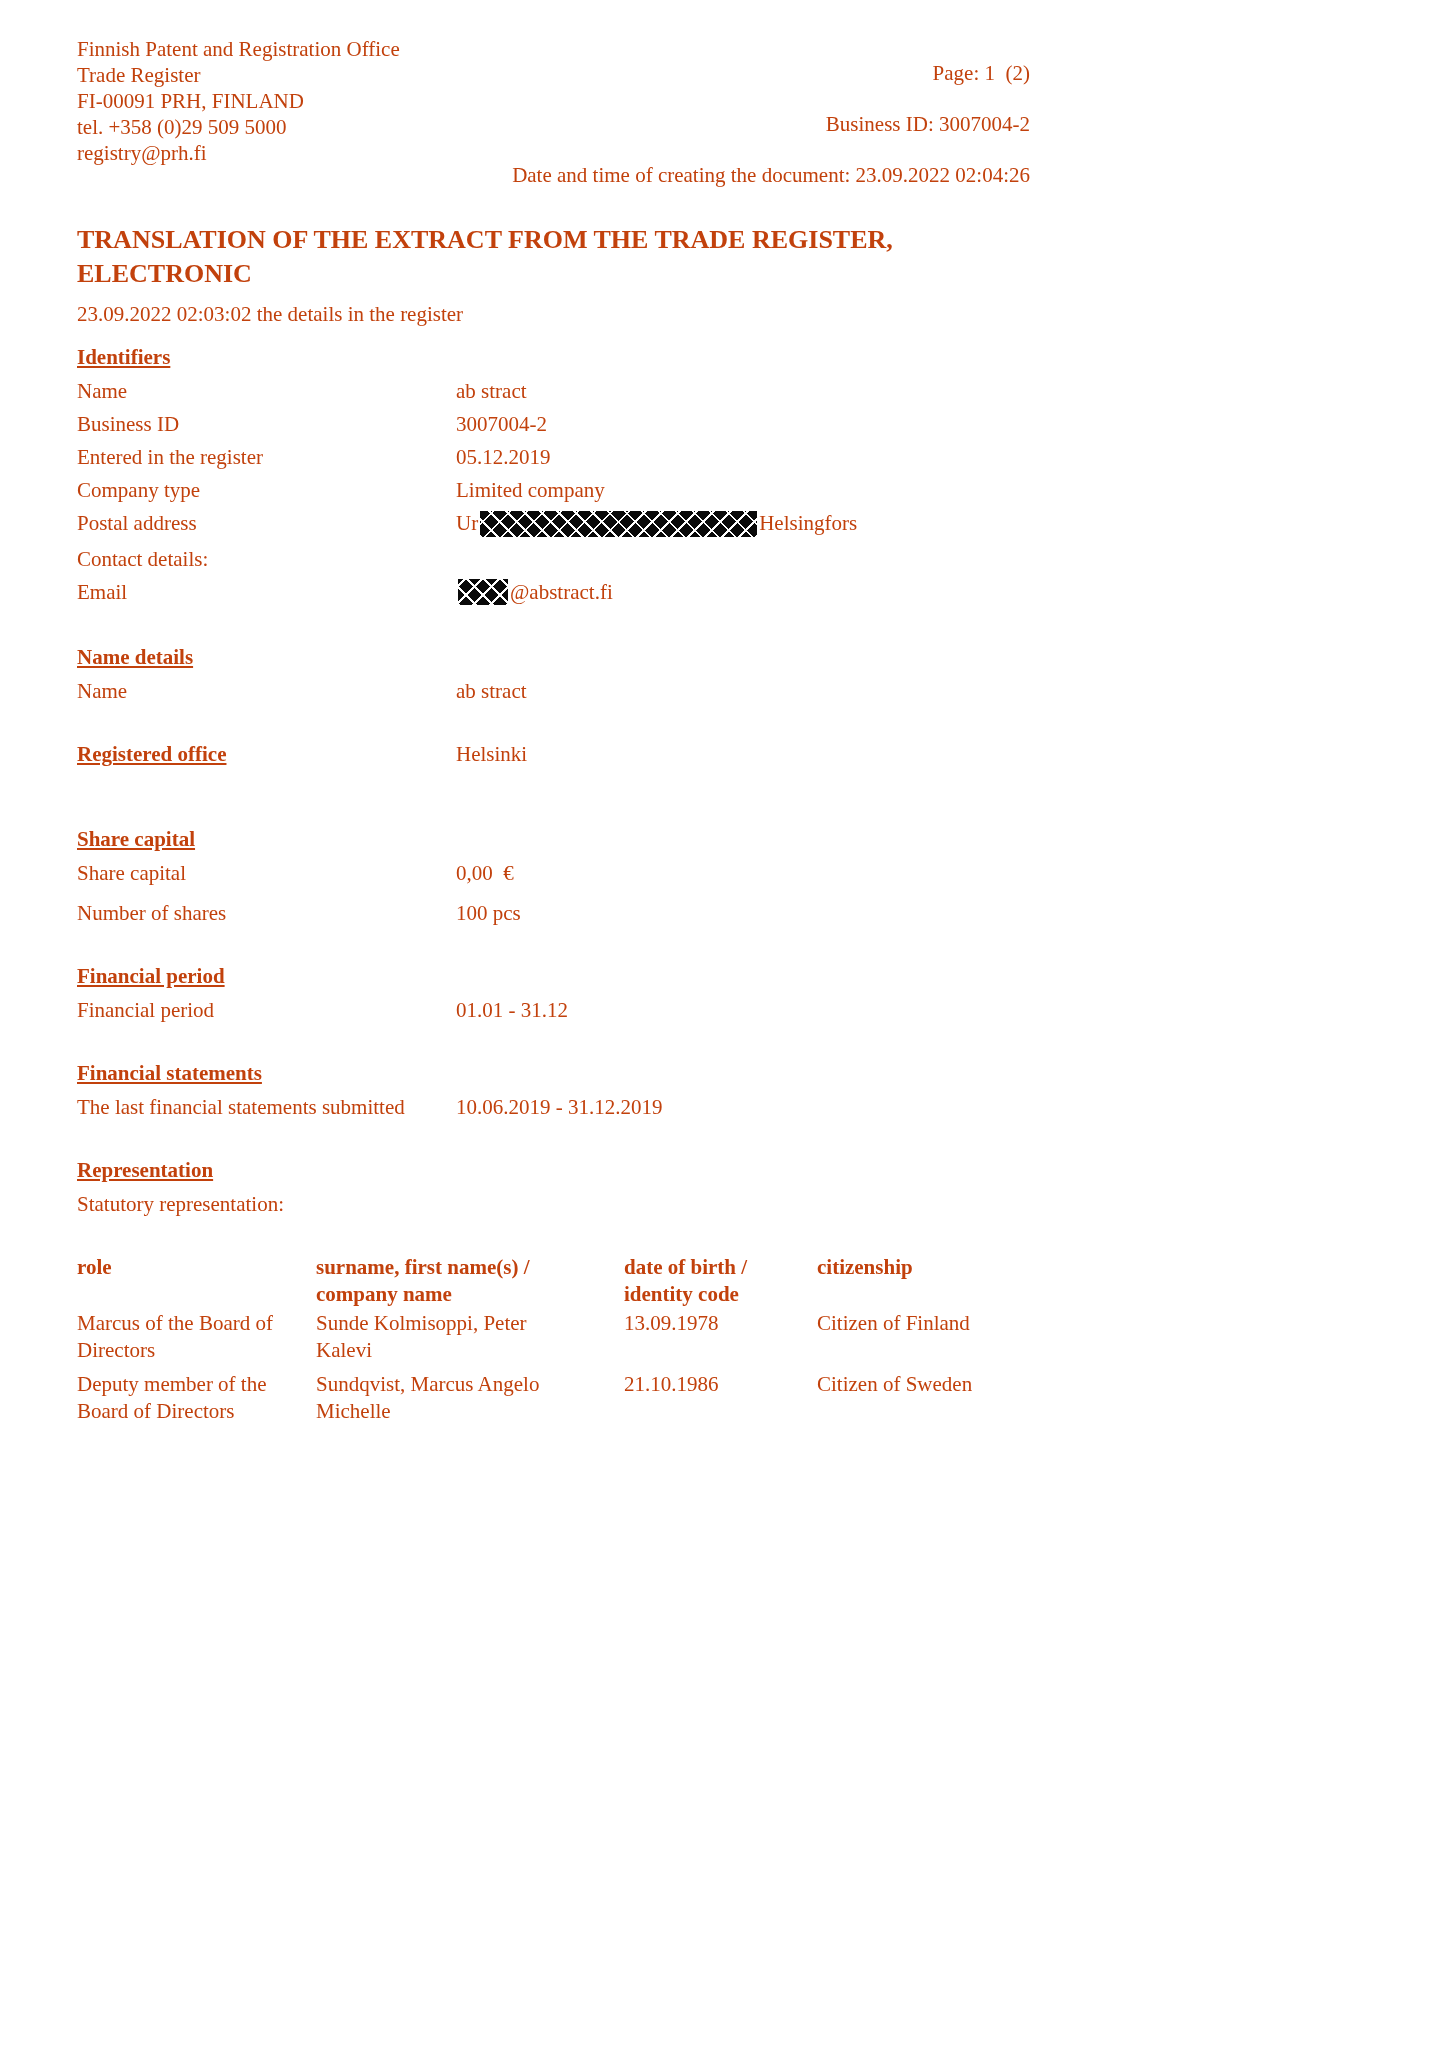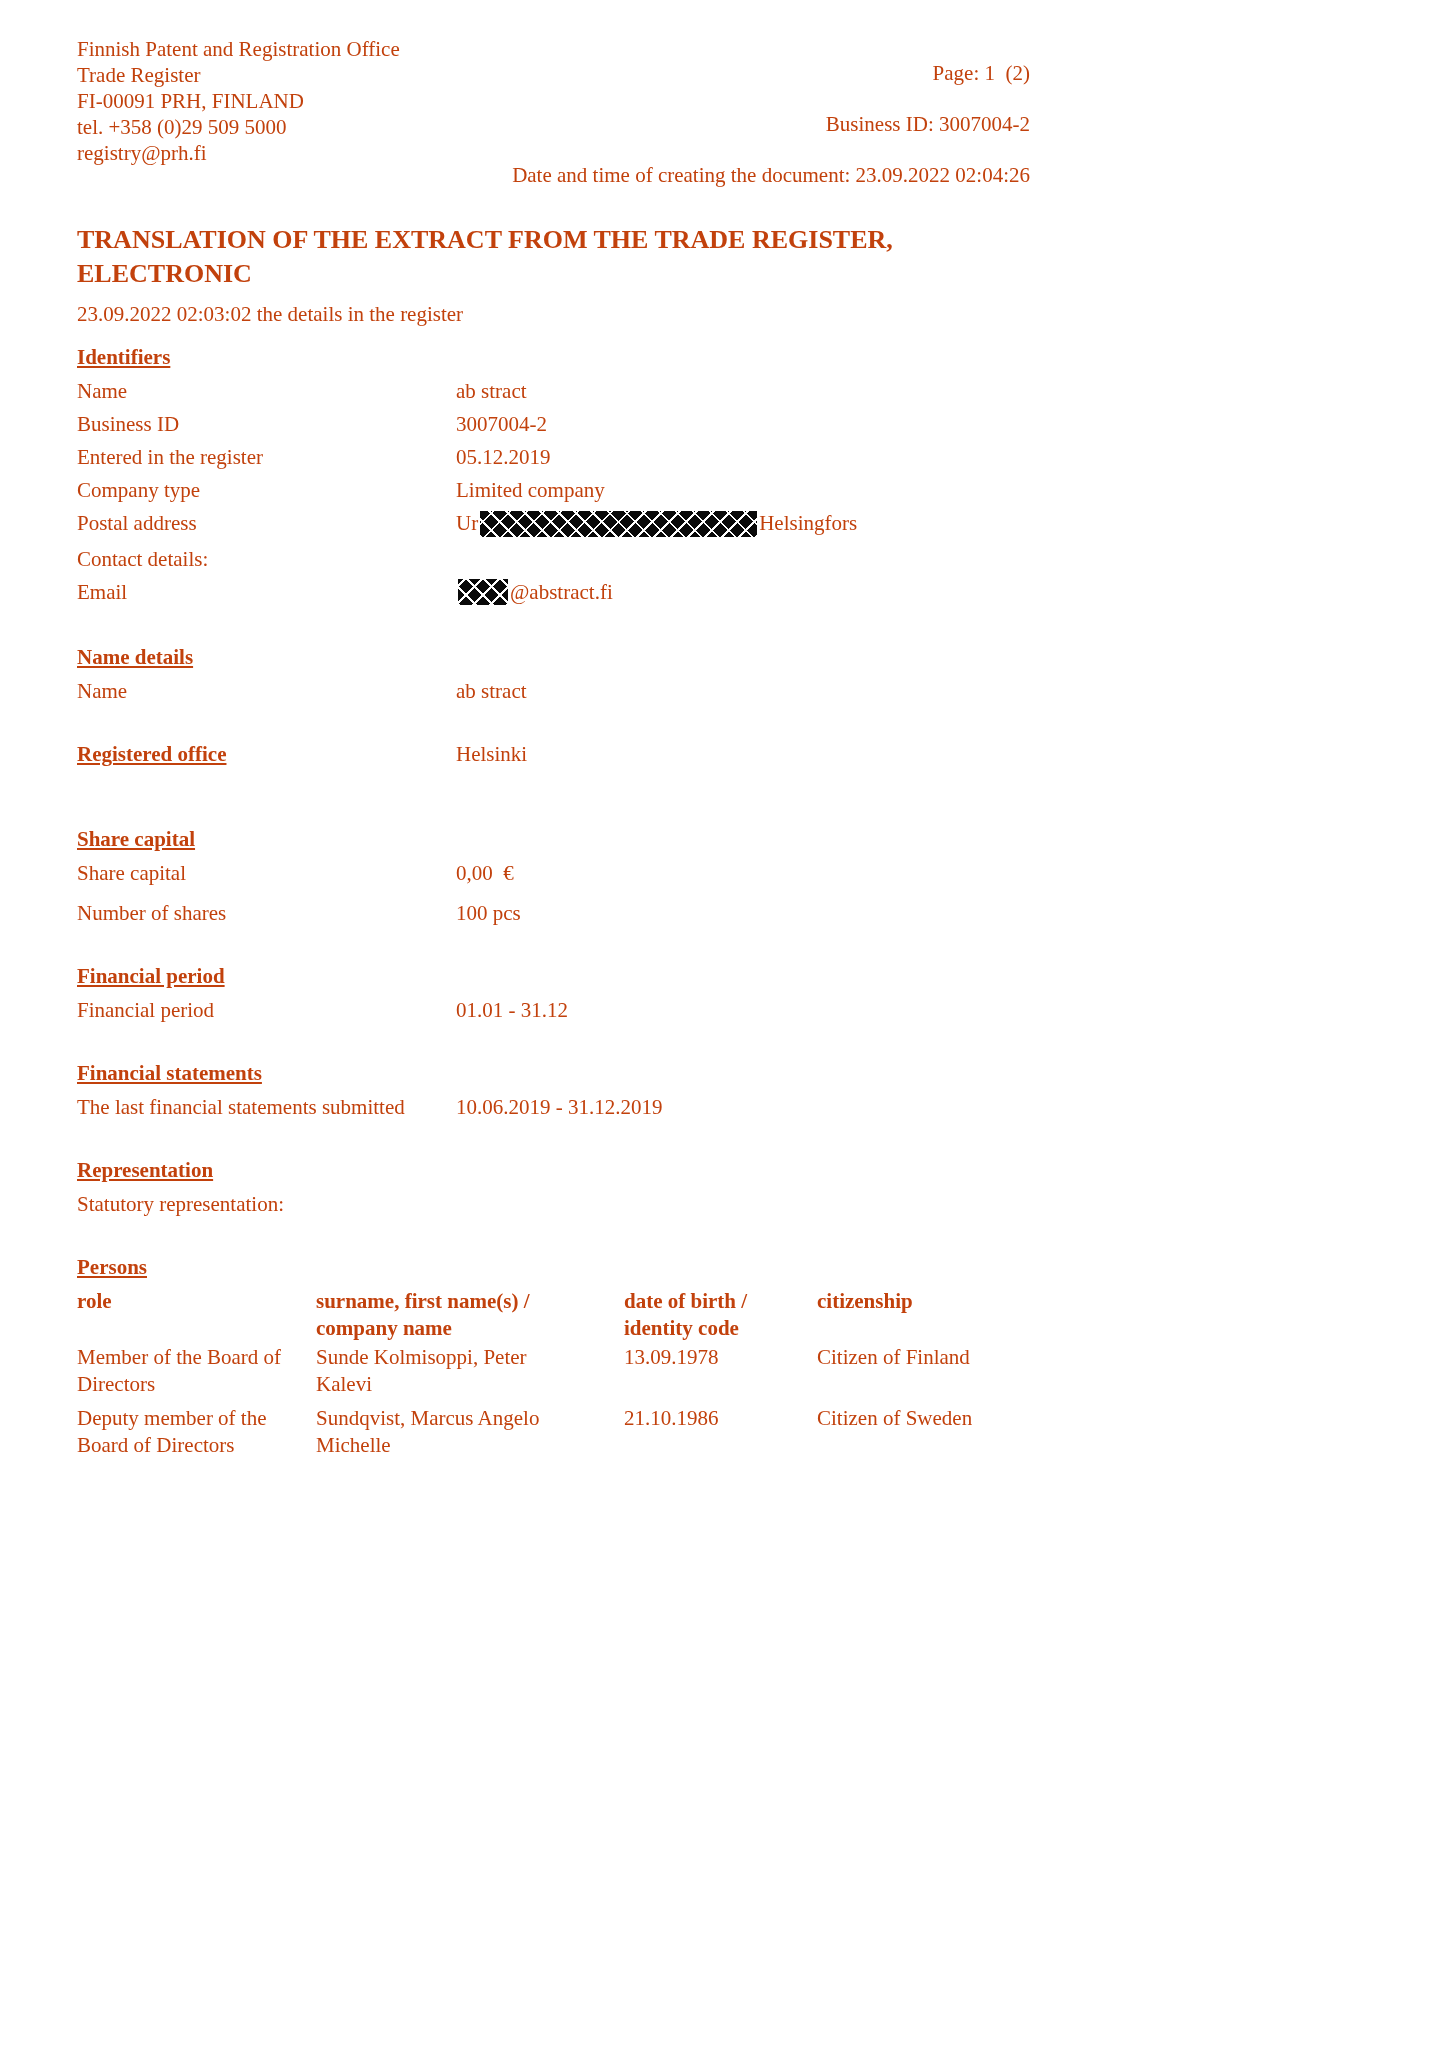--- a/index.html
+++ b/index.html
@@ -159,30 +159,29 @@
       <div class="value">10.06.2019 - 31.12.2019</div>
     </div>
   </div>
 
   <div class="section">
     <div class="heading">Representation</div>
     <div class="text-line">Statutory representation:</div>
   </div>
 
   <div class="section">
-    <div class="heading">Persons</div>
     <div class="ptable">
       <div class="prow phead">
         <div class="pcol-role">role</div>
         <div class="pcol-name">surname, first name(s) / company name</div>
         <div class="pcol-dob">date of birth / identity code</div>
         <div class="pcol-cit">citizenship</div>
       </div>
       <div class="prow">
-        <div class="pcol-role">Member of the Board of Directors</div>
+        <div class="pcol-role">Marcus of the Board of Directors</div>
         <div class="pcol-name">Sunde Kolmisoppi, Peter Kalevi</div>
         <div class="pcol-dob">13.09.1978</div>
         <div class="pcol-cit">Citizen of Finland</div>
       </div>
       <div class="prow">
         <div class="pcol-role">Deputy member of the Board of Directors</div>
         <div class="pcol-name">Sundqvist, Marcus Angelo Michelle</div>
         <div class="pcol-dob">21.10.1986</div>
         <div class="pcol-cit">Citizen of Sweden</div>
       </div>

